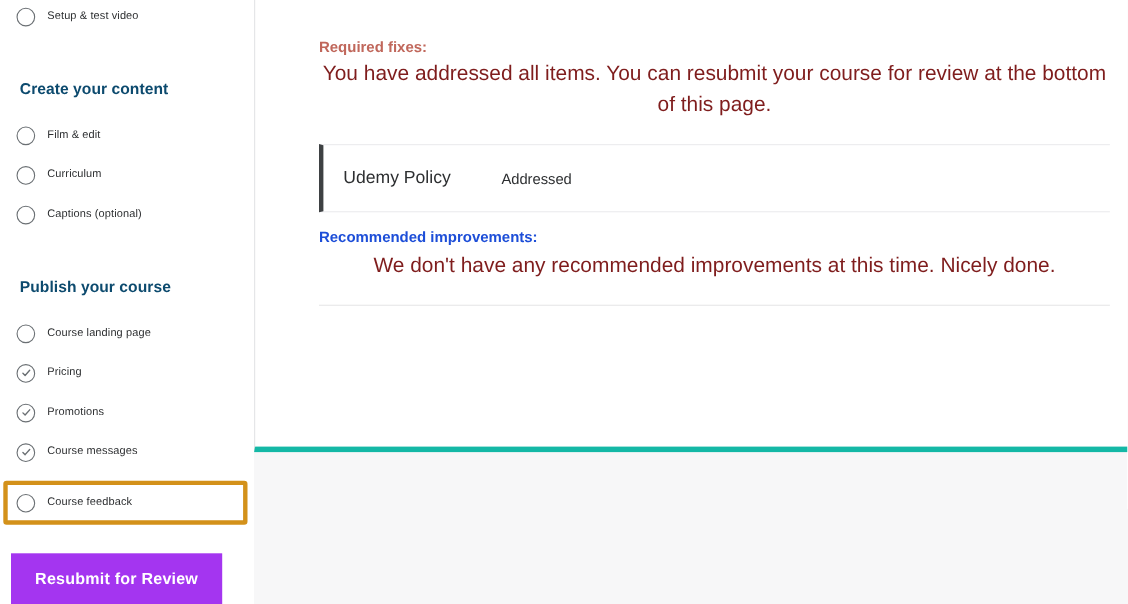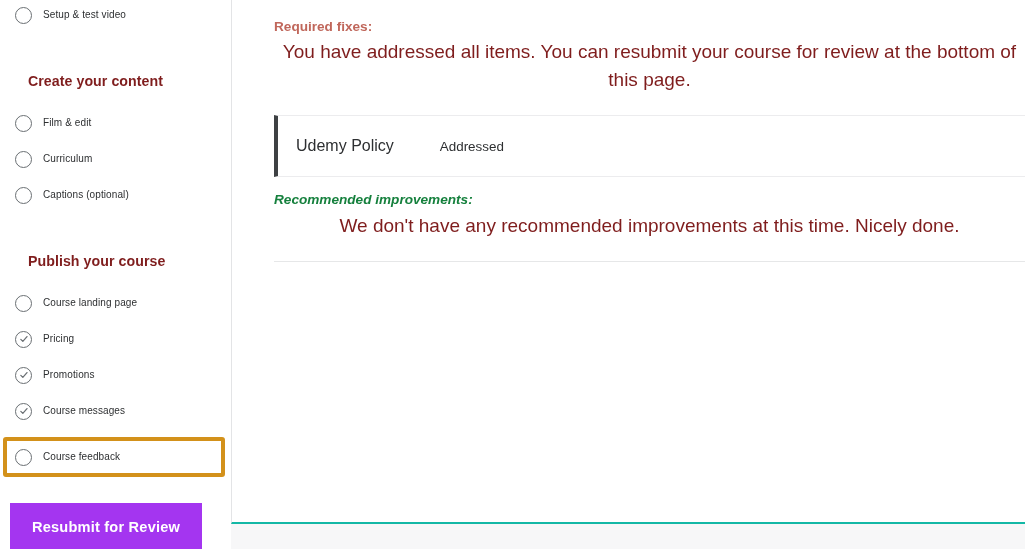--- a/index.html
+++ b/index.html
@@ -54,22 +54,22 @@
     border: 1.3px solid #6a6f73;
     display: inline-flex;
     align-items: center;
     justify-content: center;
   }
   .circle svg { display: block; }
 
   .section-title {
     font-size: 14.2px;
     font-weight: bold;
-    color: #7f1d1d;
-    padding-left: 28px;
+    color: #0c4a6e;
+    padding-left: 18px;
     letter-spacing: 0.05px;
   }
 
   .nav-item.highlighted {
     border: 4px solid #d3911a;
     border-radius: 3px;
     margin: 0 6px 0 3px;
     height: 40px;
     padding-left: 8px;
     background: #ffffff;
@@ -89,40 +89,40 @@
     cursor: pointer;
     display: flex;
     align-items: center;
     justify-content: center;
   }
 
   
   .main-panel {
     position: relative;
     flex: 1 1 auto;
-    height: 524px;
+    height: 411px;
     background: #ffffff;
     border-left: 1px solid #e3e4e6;
-    border-bottom: 2px solid #14b8a6;
-    padding: 0;
+    border-bottom: 5px solid #14b8a6;
+    padding: 16px;
     overflow: hidden;
   }
 
   .panel-inner {
     padding: 18px 0 0 42px;
   }
 
   .block-heading {
     font-size: 13.6px;
     font-weight: bold;
     line-height: 1.35;
     margin: 0;
   }
   .block-heading.required { color: #c0675b; }
-  .block-heading.recommended { color: #15803d; font-style: italic; }
+  .block-heading.recommended { color: #1d4ed8; }
 
   .block-body {
     font-size: 19px;
     color: #7f1d1d;
     line-height: 1.45;
     margin: 2px 0 0 0;
     text-align: center;
   }
 
   .policy-row {

